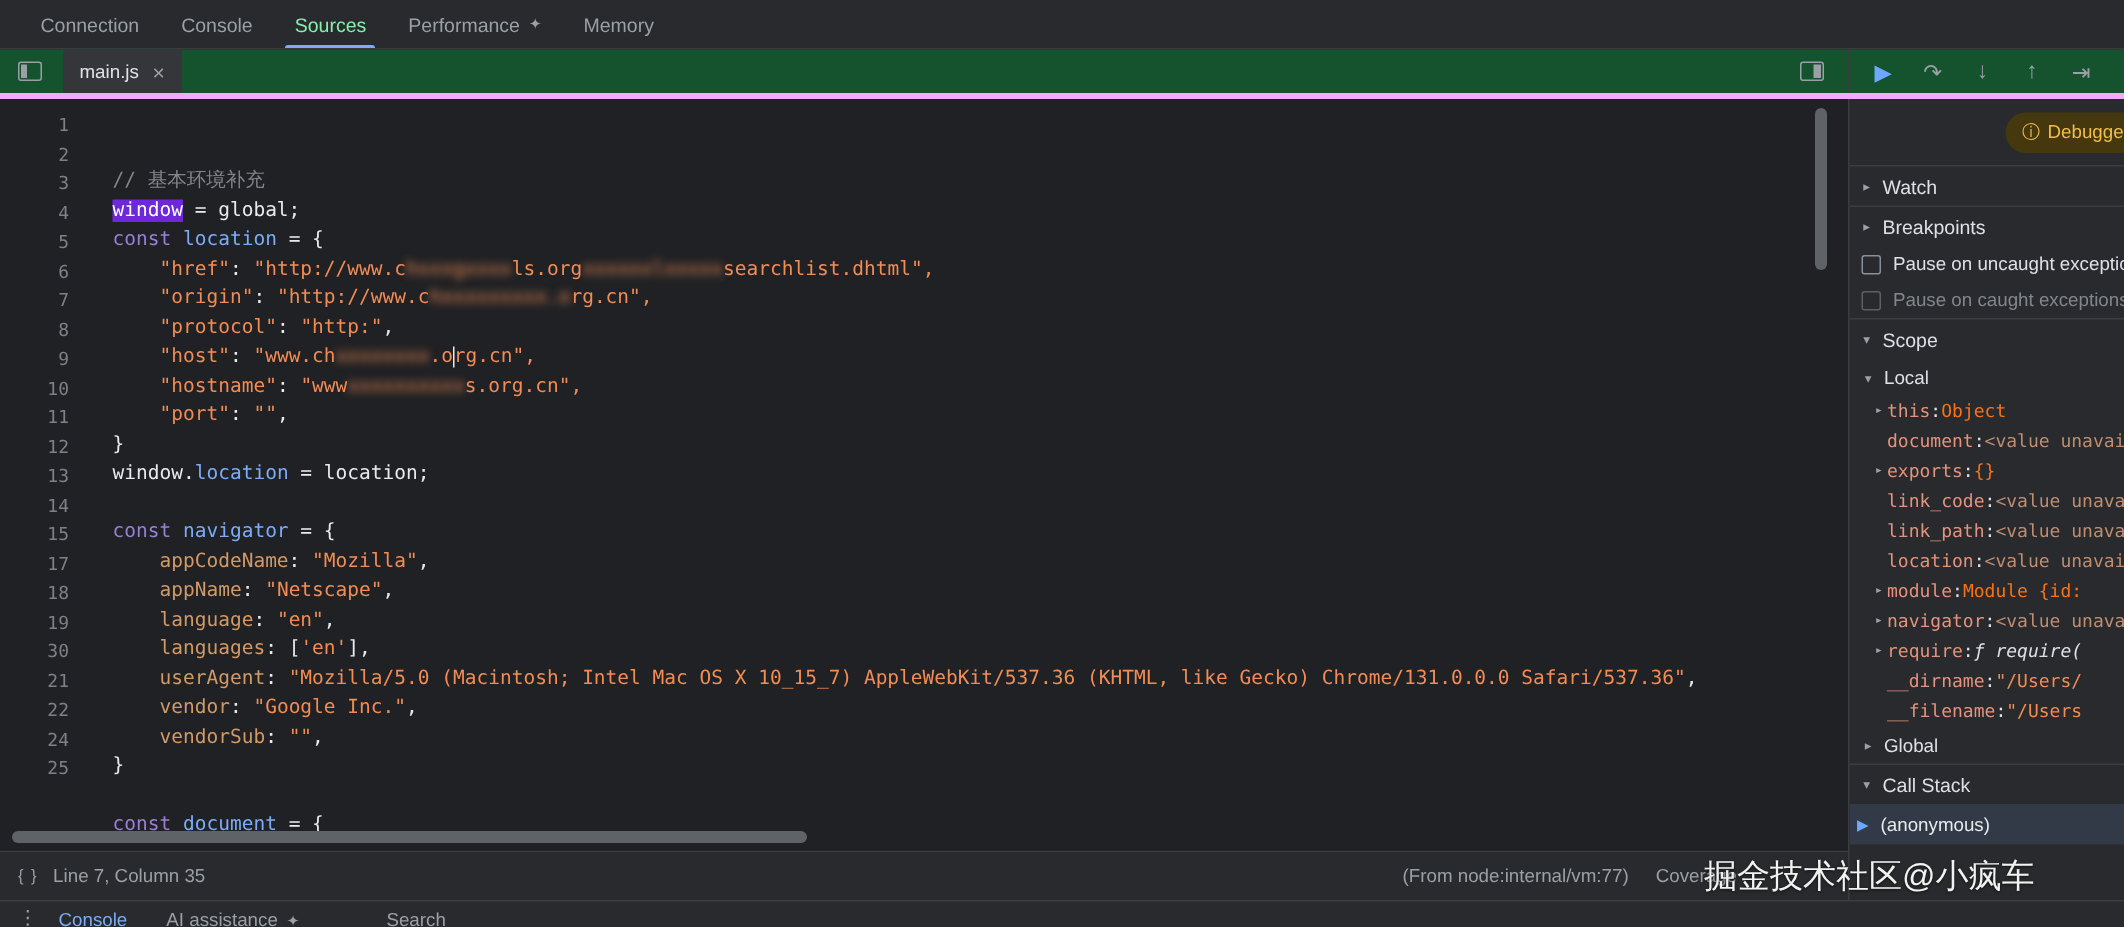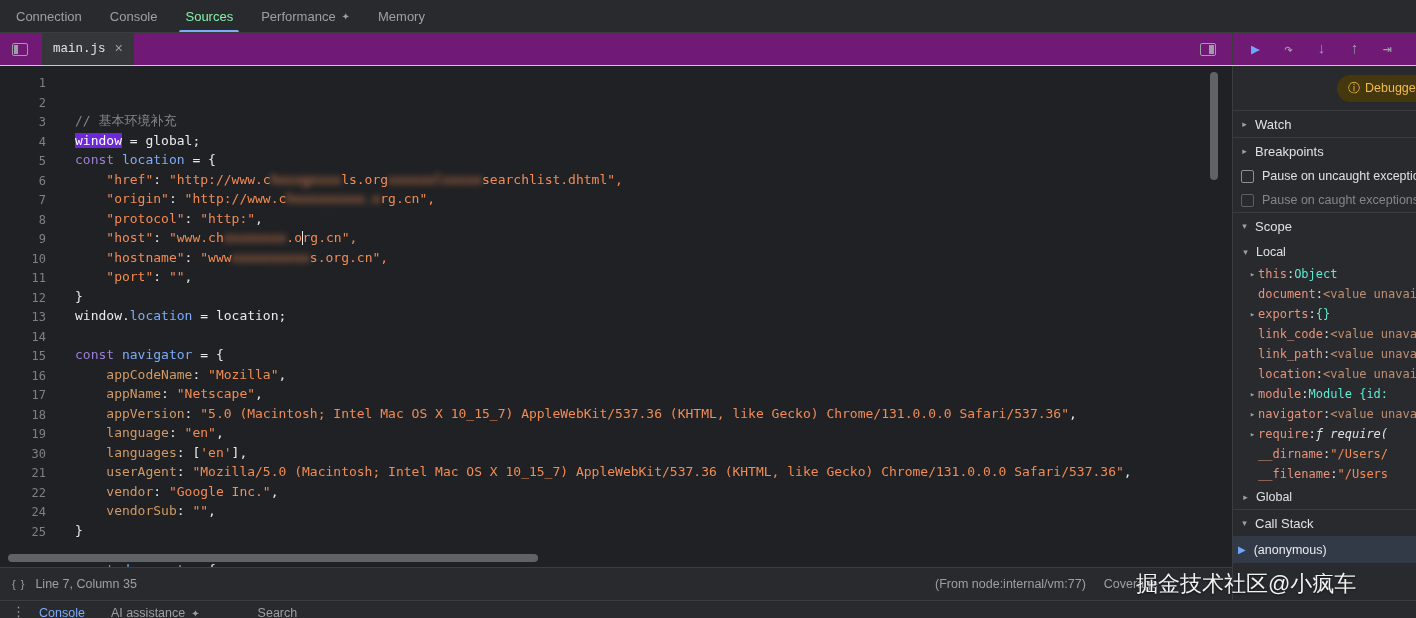--- a/index.html
+++ b/index.html
@@ -2,30 +2,30 @@
 <html><head>
 <meta charset="utf-8">
 <style>
   * { box-sizing: border-box; margin: 0; padding: 0; }
   html, body { width: 1416px; height: 618px; overflow: hidden; background: #202124; }
   body { font-family: "Liberation Sans", sans-serif; }
   .devtools { position: relative; width: 1416px; height: 618px; background: #202124; }
 
   
   .main-tabs { height: 33px; background: #292a2d; border-bottom: 1px solid #3a3c40;
-    display: flex; align-items: stretch; padding-left: 2px; }
+    display: flex; align-items: stretch; padding-left: 13px; }
   .main-tab { position: relative; display: flex; align-items: center; padding: 0 14px;
     color: #9aa0a6; font-size: 13px; cursor: pointer; white-space: nowrap; }
   .main-tab.active { color: #86efac; }
   .main-tab.active::after { content: ''; position: absolute; left: 8px; right: 8px; bottom: 0;
     height: 2.5px; background: #7cacf8; border-radius: 2px 2px 0 0; }
   .tab-icon { font-size: 10px; margin-left: 6px; color: #9aa0a6; }
 
   
-  .file-bar { height: 33px; background: #701a75; border-bottom: 1px solid #f0abfc; display: flex; font-family: Liberation Mono, monospace; }
+  .file-bar { height: 33px; background: #14532d; border-bottom: 4px solid #f0abfc; display: flex; }
   .file-bar-left { width: 1232px; display: flex; align-items: center; }
   .nav-toggle, .dock-icon { position: relative; width: 16px; height: 13px;
     border: 1.5px solid #9aa0a6; border-radius: 2px; display: inline-block; cursor: pointer; }
   .nav-toggle { margin: 0 8px 0 12px; }
   .nav-toggle::after { content: ''; position: absolute; left: 1px; top: 1px; bottom: 1px;
     width: 4px; background: #9aa0a6; }
   .dock-icon { margin-left: auto; margin-right: 16px; }
   .dock-icon::after { content: ''; position: absolute; right: 1px; top: 1px; bottom: 1px;
     width: 5px; background: #9aa0a6; }
   .file-tab { height: 100%; display: flex; align-items: center; gap: 9px; padding: 0 11px;
@@ -82,21 +82,21 @@
   .sb-sub { height: 25px; padding: 0 6px 0 7px; gap: 5px; font-size: 12.5px; }
   .arrow { color: #9aa0a6; font-size: 9px; width: 11px; text-align: center; flex: none; }
   .sb-check { height: 24px; padding-left: 8px; gap: 8px; font-size: 12.5px; }
   .sb-check.muted { color: #82878d; }
   .cb { width: 13px; height: 13px; border: 1.5px solid #8a9097; border-radius: 2px; flex: none; }
   .muted .cb { border-color: #5c6065; }
   .sb-var { height: 20px; padding-left: 14px;
     font-family: "DejaVu Sans Mono", monospace; font-size: 12px; }
   .vn { color: #e5937c; }
   .colon { color: #dde1e6; }
-  .vv-obj { color: #5eead4; }
+  .vv-obj { color: #f97316; }
   .vv-unavail { color: #bf8e70; }
   .vv-func { color: #dde1e6; font-style: italic; }
   .vv-str { color: #f28b54; }
   .sb-stack { height: 27px; padding-left: 5px; gap: 8px; background: #333a47; color: #e8eaed; font-size: 12.5px; }
   .stack-marker { color: #6ea8fe; font-size: 10px; }
 
   
   .drawer { height: 18px; background: #292a2d; border-top: 1px solid #3a3c40;
     overflow: hidden; display: flex; align-items: flex-start; padding-top: 5px; }
   .kebab { margin: -2px 14px 0 12px; color: #9aa0a6; font-size: 13px; cursor: pointer; }
@@ -162,21 +162,20 @@
             <div class="code-line"><span class="gutter">6</span><span class="line-text"><span class="tok-plain">    </span><span class="tok-str">"protocol"</span><span class="tok-plain">: </span><span class="tok-str">"http:"</span><span class="tok-plain">,</span></span></div>
             <div class="code-line"><span class="gutter">7</span><span class="line-text"><span class="tok-plain">    </span><span class="tok-str">"host"</span><span class="tok-plain">: </span><span class="tok-str">"www.ch</span><span class="tok-str tok-blur">xxxxxxxx</span><span class="tok-str">.o</span><span class="caret"></span><span class="tok-str">rg.cn",</span></span></div>
             <div class="code-line"><span class="gutter">8</span><span class="line-text"><span class="tok-plain">    </span><span class="tok-str">"hostname"</span><span class="tok-plain">: </span><span class="tok-str">"www</span><span class="tok-str tok-blur">xxxxxxxxxx</span><span class="tok-str">s.org.cn",</span></span></div>
             <div class="code-line"><span class="gutter">9</span><span class="line-text"><span class="tok-plain">    </span><span class="tok-str">"port"</span><span class="tok-plain">: </span><span class="tok-str">""</span><span class="tok-plain">,</span></span></div>
             <div class="code-line"><span class="gutter">10</span><span class="line-text"><span class="tok-plain">}</span></span></div>
             <div class="code-line"><span class="gutter">11</span><span class="line-text"><span class="tok-plain">window.</span><span class="tok-def">location</span><span class="tok-plain"> = location;</span></span></div>
             <div class="code-line"><span class="gutter">12</span><span class="line-text"></span></div>
             <div class="code-line"><span class="gutter">13</span><span class="line-text"><span class="tok-kw">const</span><span class="tok-plain"> </span><span class="tok-def">navigator</span><span class="tok-plain"> = {</span></span></div>
             <div class="code-line"><span class="gutter">14</span><span class="line-text"><span class="tok-plain">    </span><span class="tok-prop">appCodeName</span><span class="tok-plain">: </span><span class="tok-str">"Mozilla"</span><span class="tok-plain">,</span></span></div>
             <div class="code-line"><span class="gutter">15</span><span class="line-text"><span class="tok-plain">    </span><span class="tok-prop">appName</span><span class="tok-plain">: </span><span class="tok-str">"Netscape"</span><span class="tok-plain">,</span></span></div>
-            <div class="code-line"><span class="gutter">16</span><span class="line-text"><span class="tok-plain">    </span><span class="tok-prop">appVersion</span><span class="tok-plain">: </span><span class="tok-str">"5.0 (Macintosh; Intel Mac OS X 10_15_7) AppleWebKit/537.36 (KHTML, like Gecko) Chrome/131.0.0.0 Safari/537.36"</span><span class="tok-plain">,</span></span></div>
             <div class="code-line"><span class="gutter">17</span><span class="line-text"><span class="tok-plain">    </span><span class="tok-prop">language</span><span class="tok-plain">: </span><span class="tok-str">"en"</span><span class="tok-plain">,</span></span></div>
             <div class="code-line"><span class="gutter">18</span><span class="line-text"><span class="tok-plain">    </span><span class="tok-prop">languages</span><span class="tok-plain">: [</span><span class="tok-str">'en'</span><span class="tok-plain">],</span></span></div>
             <div class="code-line"><span class="gutter">19</span><span class="line-text"><span class="tok-plain">    </span><span class="tok-prop">userAgent</span><span class="tok-plain">: </span><span class="tok-str">"Mozilla/5.0 (Macintosh; Intel Mac OS X 10_15_7) AppleWebKit/537.36 (KHTML, like Gecko) Chrome/131.0.0.0 Safari/537.36"</span><span class="tok-plain">,</span></span></div>
             <div class="code-line"><span class="gutter">30</span><span class="line-text"><span class="tok-plain">    </span><span class="tok-prop">vendor</span><span class="tok-plain">: </span><span class="tok-str">"Google Inc."</span><span class="tok-plain">,</span></span></div>
             <div class="code-line"><span class="gutter">21</span><span class="line-text"><span class="tok-plain">    </span><span class="tok-prop">vendorSub</span><span class="tok-plain">: </span><span class="tok-str">""</span><span class="tok-plain">,</span></span></div>
             <div class="code-line"><span class="gutter">22</span><span class="line-text"><span class="tok-plain">}</span></span></div>
             <div class="code-line"><span class="gutter">24</span><span class="line-text"></span></div>
             <div class="code-line"><span class="gutter">25</span><span class="line-text"><span class="tok-kw">const</span><span class="tok-plain"> </span><span class="tok-def">document</span><span class="tok-plain"> = {</span></span></div>
           </div>
         <div class="hscroll"></div>

